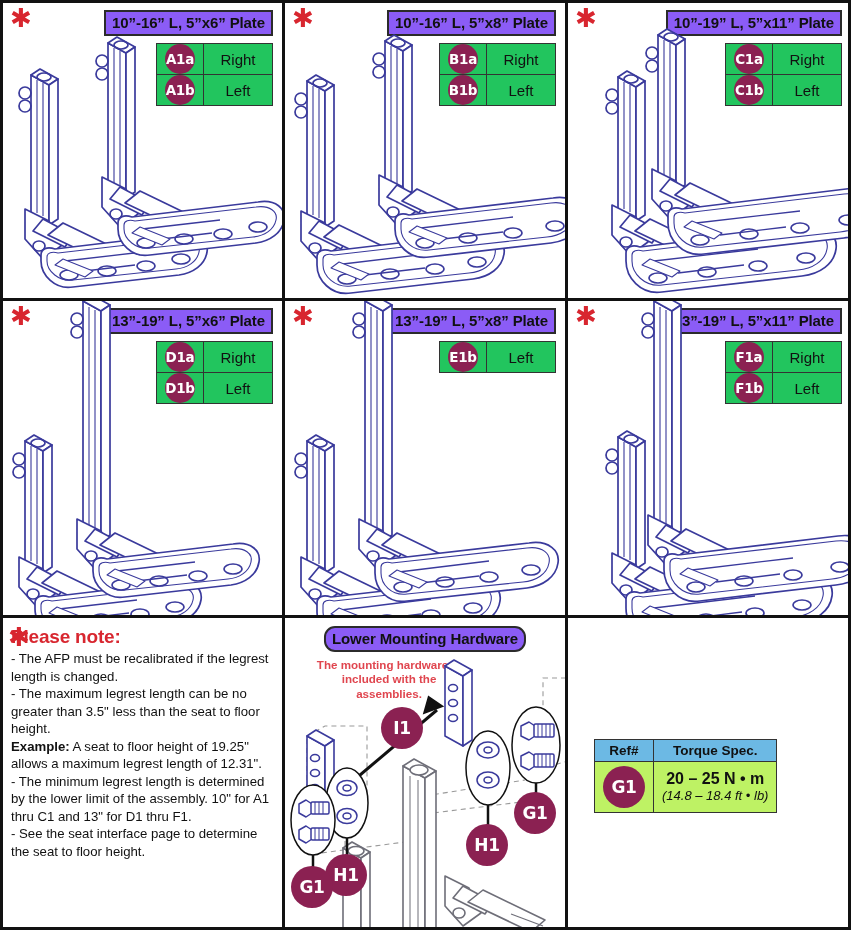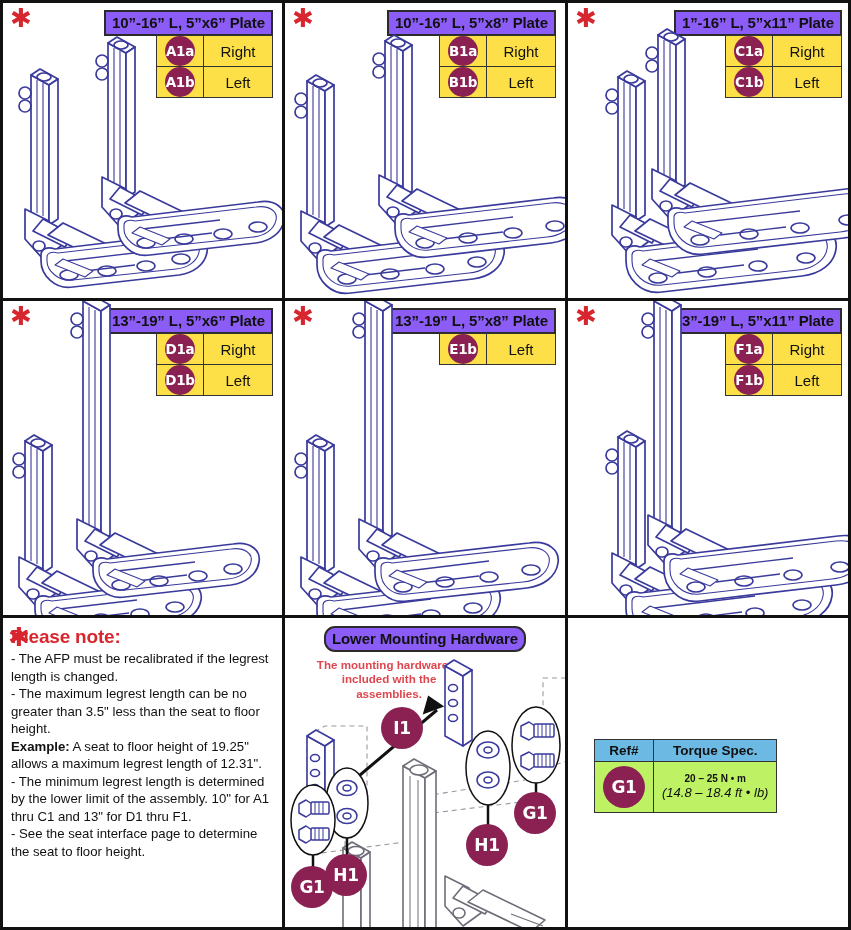--- a/index.html
+++ b/index.html
@@ -21,22 +21,22 @@
   .star{position:absolute;left:7px;top:2px;color:#d8262f;font-size:26px;
         font-weight:bold;line-height:1;font-family:"DejaVu Sans",sans-serif;}
 
   
   .otitle{position:absolute;top:7px;box-sizing:border-box;background:#8b5cf6;
           border:2px solid #2b2b2b;color:#111;font-size:15px;font-weight:bold;
           text-align:center;padding:2px 6px 3px;white-space:nowrap;letter-spacing:-.1px;}
   .otitle.c1{right:9px;}
 
   
-  .reftab{position:absolute;right:9px;top:32px;border:1.5px solid #333;
-          border-collapse:collapse;background:#fde047;}
+  .reftab{position:absolute;right:9px;top:40px;border:1.5px solid #333;
+          border-collapse:collapse;background:#22c55e;}
   .reftab td{border:1.5px solid #333;padding:0;height:30px;vertical-align:middle;}
   .reftab td.badgecell{width:46px;text-align:center;}
   .reftab td.sidecell{width:56px;text-align:center;font-size:15px;color:#111;padding:0 6px;}
   .badge{display:inline-block;width:30px;height:30px;border-radius:50%;
          background:#8b2152;color:#fff;font-size:13.5px;font-weight:bold;
          line-height:30px;text-align:center;letter-spacing:-.3px;
          font-family:"DejaVu Sans",sans-serif;}
   .badge.big{width:42px;height:42px;line-height:42px;font-size:17px;}
 
   
@@ -49,21 +49,21 @@
            font-weight:bold;letter-spacing:-.2px;}
   .note p{margin:0;font-size:13.2px;line-height:1.33;color:#111;}
   .note b{font-weight:bold;}
 
   
   .torq{position:absolute;left:26px;bottom:114px;border-collapse:collapse;
         border:1.5px solid #333;background:#bef264;}
   .torq th{background:#6cb9e4;border:1.5px solid #333;font-size:13.5px;
            font-weight:bold;color:#111;padding:3px 10px;}
   .torq td{border:1.5px solid #333;padding:4px 8px;text-align:center;vertical-align:middle;}
-  .torq .tq1{font-size:10px;font-weight:bold;color:#111;line-height:1.2;}
+  .torq .tq1{font-size:16px;font-weight:bold;color:#111;line-height:1.2;}
   .torq .tq2{font-size:13px;color:#111;line-height:1.25;font-style:italic;}
 
   
   .hwnote{position:absolute;left:29px;top:40px;width:150px;text-align:center;
           color:#e0464f;font-size:11.6px;font-weight:bold;line-height:1.25;}
 </style>
 </head>
 <body>
 
 <div class="page">
@@ -203,21 +203,21 @@
             <path d="M136 225 L228 214" stroke-width="1.3"></path>
             <path d="M158 236 L218 229" stroke-width="1.3"></path>
             <path d="M124 229 L154 241 L162 235 L132 223 Z" fill="#fff" stroke-width="1.1"></path>
           </g>
         </svg>
       </div>
     </div>
 
     <div class="cell lastcol">
       <span class="star">✱</span>
-      <div class="otitle c1">1”-16” L, 5”x11” Plate</div>
+      <div class="otitle c1">10”-19” L, 5”x11” Plate</div>
       <table class="reftab">
         <tbody>
             <tr>
           <td class="badgecell"><span class="badge">C1a</span></td>
           <td class="sidecell">Right</td>
         </tr>
         <tr>
           <td class="badgecell"><span class="badge">C1b</span></td>
           <td class="sidecell">Left</td>
         </tr>

